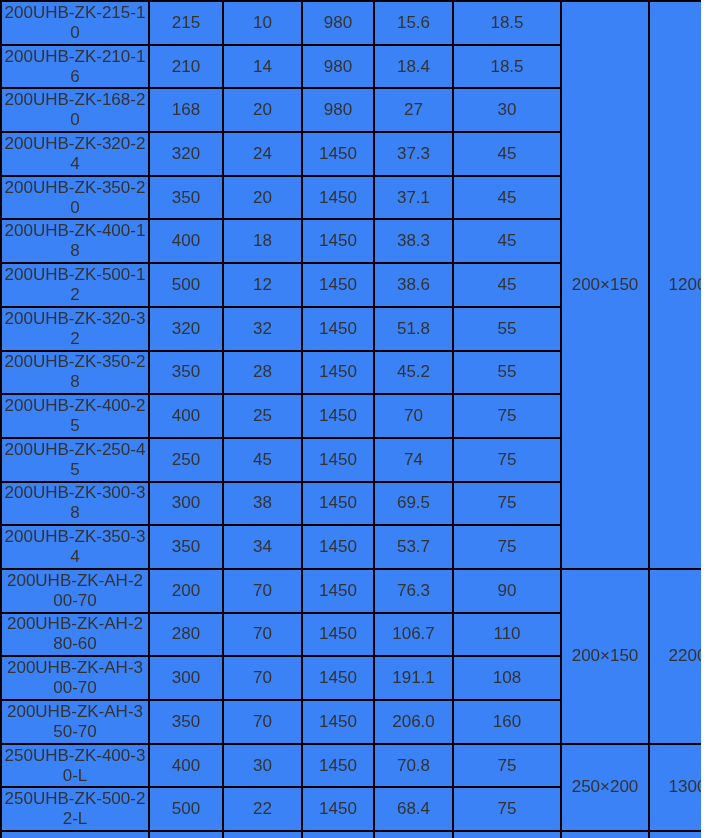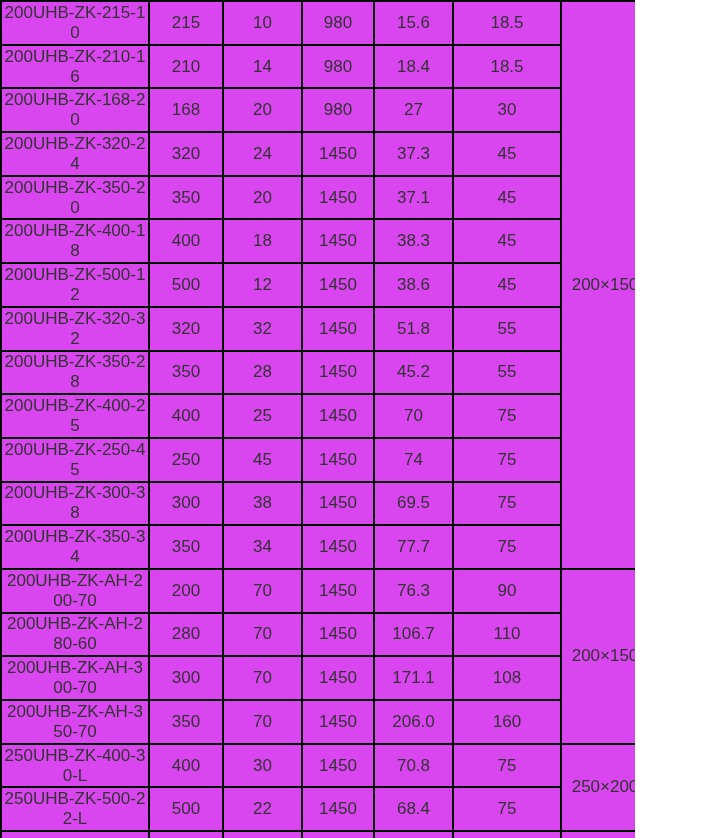--- a/index.html
+++ b/index.html
@@ -1,24 +1,24 @@
 <!DOCTYPE html>
 <html><head>
 <meta charset="utf-8">
 <style>
   html, body {
     margin: 0;
     padding: 0;
     background: #ffffff;
   }
   .screen {
-    width: 635px;
+    width: 701px;
     height: 838px;
     overflow: hidden;
-    background: #d946ef;
+    background: #3b82f6;
     position: relative;
   }
   table.spec {
     border-collapse: collapse;
     table-layout: fixed;
     width: 725px;
   }
   table.spec td {
     border: 2px solid #000000;
     height: 41.7px;
@@ -151,21 +151,21 @@
           <td>38</td>
           <td>1450</td>
           <td>69.5</td>
           <td>75</td>
         </tr>
         <tr>
           <td class="model">200UHB-ZK-350-34</td>
           <td>350</td>
           <td>34</td>
           <td>1450</td>
-          <td>77.7</td>
+          <td>53.7</td>
           <td>75</td>
         </tr>
         <tr>
           <td class="model">200UHB-ZK-AH-200-70</td>
           <td>200</td>
           <td>70</td>
           <td>1450</td>
           <td>76.3</td>
           <td>90</td>
           <td rowspan="4">200×150</td>
@@ -177,21 +177,21 @@
           <td>70</td>
           <td>1450</td>
           <td>106.7</td>
           <td>110</td>
         </tr>
         <tr>
           <td class="model">200UHB-ZK-AH-300-70</td>
           <td>300</td>
           <td>70</td>
           <td>1450</td>
-          <td>171.1</td>
+          <td>191.1</td>
           <td>108</td>
         </tr>
         <tr>
           <td class="model">200UHB-ZK-AH-350-70</td>
           <td>350</td>
           <td>70</td>
           <td>1450</td>
           <td>206.0</td>
           <td>160</td>
         </tr>

